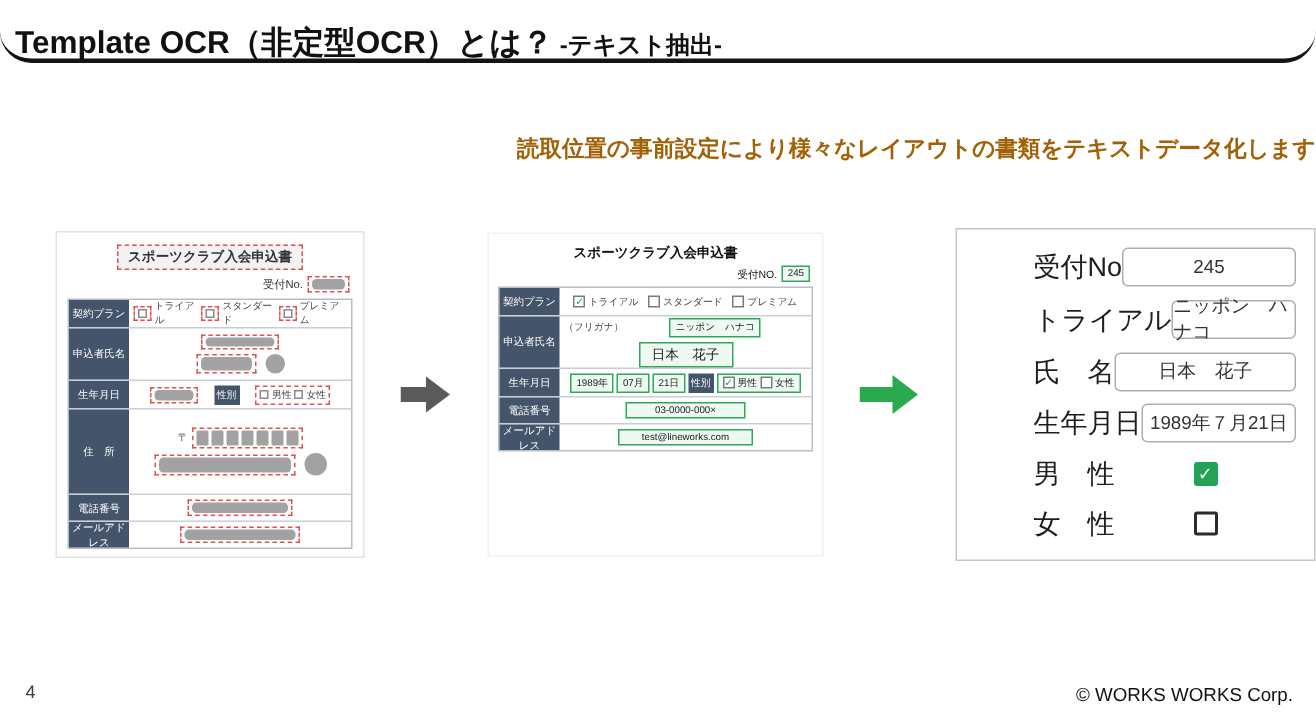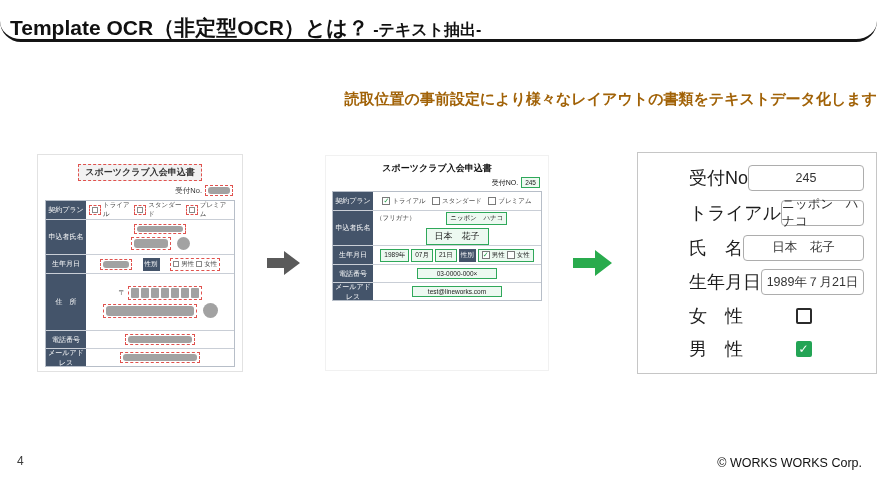--- a/index.html
+++ b/index.html
@@ -299,31 +299,31 @@
       </div>
       <div class="res-row">
         <span class="res-label">氏　名</span>
         <span class="res-value">日本　花子</span>
       </div>
       <div class="res-row">
         <span class="res-label">生年月日</span>
         <span class="res-value">1989年７月21日</span>
       </div>
       <div class="res-row">
+        <span class="res-label">男　性</span>
+        <span class="res-check-zone">
+            <span class="cb cb-lg checked"></span>
+          </span>
+      </div>
+      <div class="res-row">
         <span class="res-label">女　性</span>
         <span class="res-check-zone">
             <span class="cb cb-lg unchecked"></span>
           </span>
       </div>
-      <div class="res-row">
-        <span class="res-label">男　性</span>
-        <span class="res-check-zone">
-            <span class="cb cb-lg checked"></span>
-          </span>
-      </div>
     </div>
 
   </div>
 
   <div class="page-num">4</div>
   <div class="copyright">© WORKS WORKS Corp.</div>
 
 </div>
 
 </body></html>

